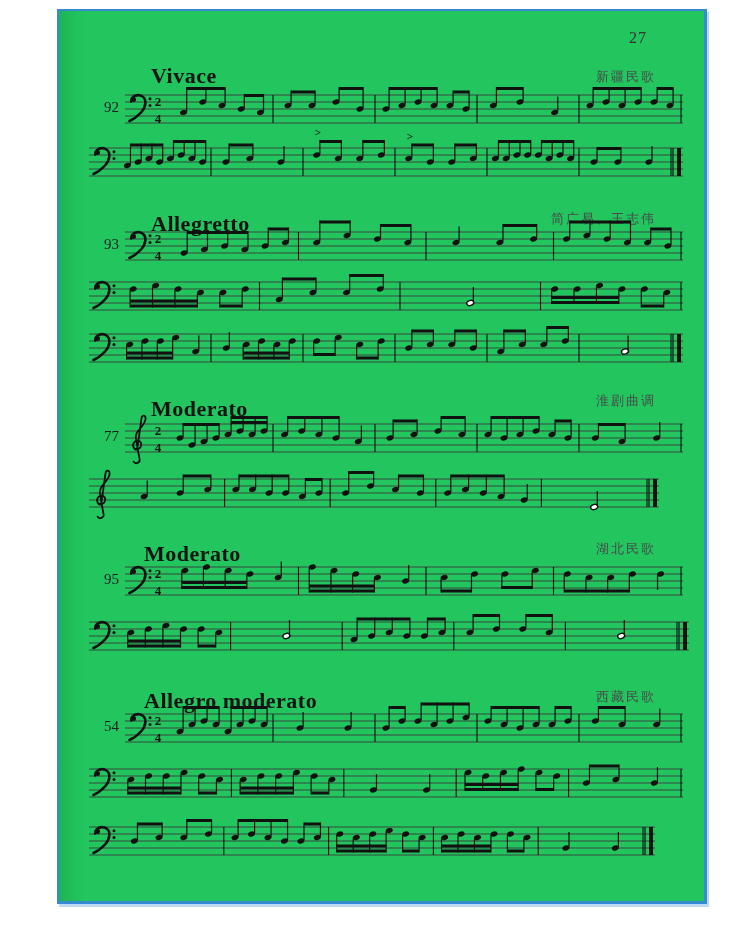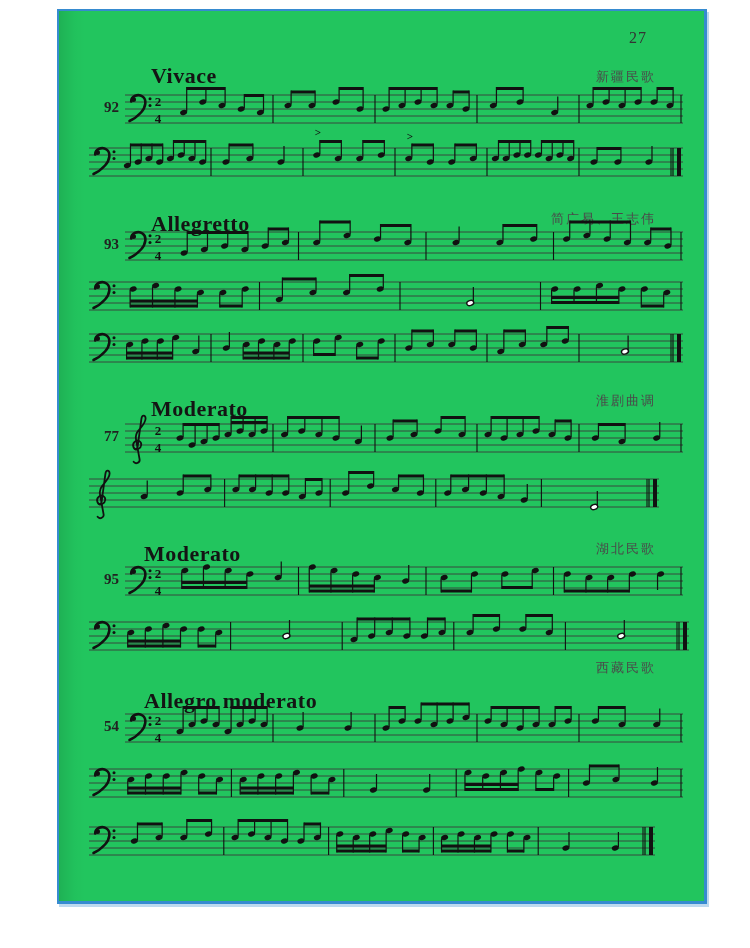--- a/index.html
+++ b/index.html
@@ -16,21 +16,21 @@
     pointer-events:none;
   }
   .page-number{
     position:absolute;top:18px;right:57px;font-size:16px;color:#333;letter-spacing:1px;
   }
   .exercise{position:absolute;left:0;top:0;width:100%;height:100%;pointer-events:none;}
   .tempo{
     position:absolute;font-weight:bold;font-size:22px;color:#141414;letter-spacing:0.5px;
   }
   .ex-num{
-    position:absolute;left:30px;width:30px;text-align:right;font-size:15px;color:#222;font-weight:bold;
+    position:absolute;left:30px;width:30px;text-align:right;font-size:15px;color:#222;
   }
   .attr{
     position:absolute;right:48px;font-size:13px;color:#4a4a4a;letter-spacing:2px;
     font-family:"Liberation Serif", serif;
   }
   svg.system{position:absolute;overflow:visible;}
 </style>
 </head>
 <body>
 
@@ -865,21 +865,21 @@
             <line x1="535.3" y1="31" x2="535.3" y2="16" stroke="#111" stroke-width="1.2"></line>
           </g>
           <line x1="588" y1="18" x2="588" y2="46" stroke="#111" stroke-width="1.1"></line>
           <line x1="590" y1="18" x2="590" y2="46" stroke="#111" stroke-width="1.2"></line>
           <rect x="594" y="18" width="4" height="28" fill="#111"></rect>
         </svg>
       </div>
       <div class="exercise">
         <div class="tempo" style="left: 85px; top: 677px;">Allegro moderato</div>
         <div class="ex-num" style="top: 707px;">54</div>
-        <div class="attr" style="top: 648px; margin-left: 14px;">西藏民歌</div>
+        <div class="attr" style="top: 677px; margin-left: 14px;">西藏民歌</div>
         <svg class="system" width="558" height="66" style="left:66px;top:685px;">
           <line x1="0" y1="18" x2="558" y2="18" stroke="#3a3a3a" stroke-width="0.9"></line>
           <line x1="0" y1="25" x2="558" y2="25" stroke="#3a3a3a" stroke-width="0.9"></line>
           <line x1="0" y1="32" x2="558" y2="32" stroke="#3a3a3a" stroke-width="0.9"></line>
           <line x1="0" y1="39" x2="558" y2="39" stroke="#3a3a3a" stroke-width="0.9"></line>
           <line x1="0" y1="46" x2="558" y2="46" stroke="#3a3a3a" stroke-width="0.9"></line>
           <g>
             <circle cx="8.5" cy="22.5" r="2.5" fill="#111"></circle>
             <path d="M6.2,24.5 C6.2,19 13,16.5 17.5,19.5 C22,22.5 21,30 16,35.5 C12.5,39.3 8,42.5 4.5,44" stroke="#111" stroke-width="2.6" fill="none" stroke-linecap="round"></path>
             <circle cx="25" cy="21.8" r="1.5" fill="#111"></circle>

